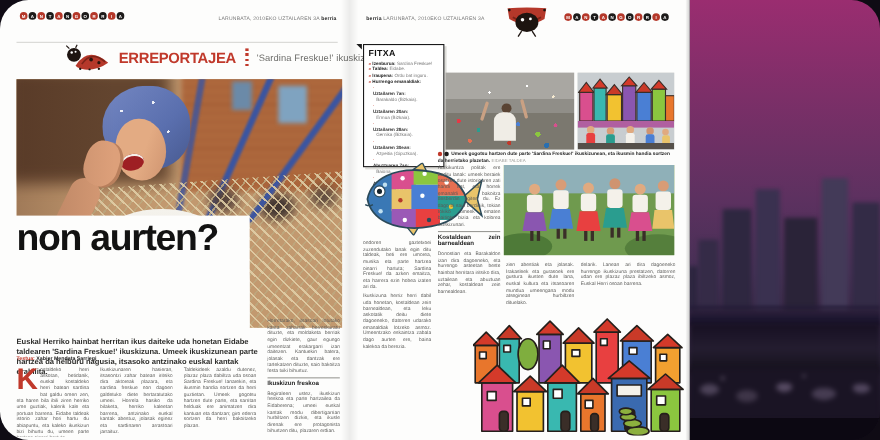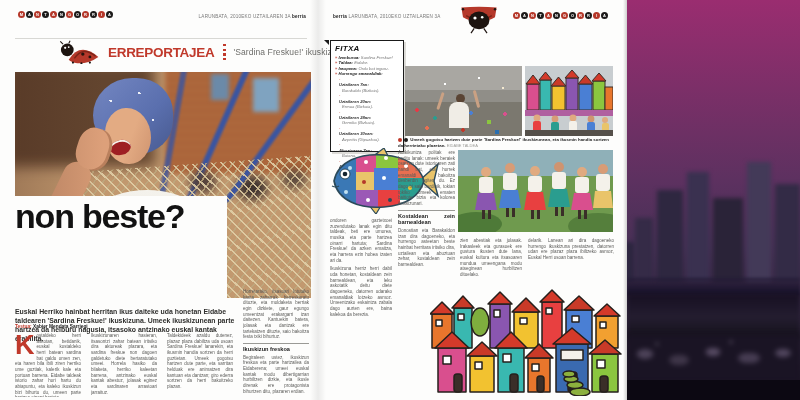--- a/index.html
+++ b/index.html
@@ -1,17 +1,17 @@
 <!DOCTYPE html>
 <html><head>
 <meta charset="utf-8">
 <style>
   html,body{margin:0;padding:0;}
   body{width:800px;height:400px;overflow:hidden;font-family:"Liberation Sans",sans-serif;background:#0f0b14;}
-  .stage{position:relative;width:800px;height:400px;overflow:hidden;}
+  .stage{position:relative;width:800px;height:400px;overflow:hidden;border-radius:26px;}
   
   .bg-right{position:absolute;left:627px;top:0;width:173px;height:400px;
     background:linear-gradient(180deg,#9a2d70 0%,#7c2f68 22%,#5d3160 45%,#463055 62%,#2c2238 82%,#150f1d 100%);}
   .bldg{position:absolute;filter:blur(2px);border-radius:1px;}
   .b1{left:8px;bottom:118px;width:18px;height:64px;background:#352b47;}
   .b2{left:30px;bottom:118px;width:26px;height:92px;background:#2e2740;}
   .b3{left:60px;bottom:118px;width:22px;height:110px;background:#3a3150;}
   .b4{left:86px;bottom:118px;width:30px;height:84px;background:#2a2338;}
   .b5{left:120px;bottom:118px;width:24px;height:120px;background:#433a58;}
   .b6{left:148px;bottom:118px;width:25px;height:98px;background:#332b46;}
@@ -102,21 +102,21 @@
   
   .bodytext{font-size:4.5px;line-height:1.26;color:#5a5a58;text-align:justify;overflow:hidden;}
   .lcol{position:absolute;top:333px;width:66px;height:64px;}
   .lc1{left:15px;} .lc2{left:91px;} .lc3{left:167px;}
   .lc4{left:243px;top:289px;height:108px;}
   .dropcap{float:left;font-size:27px;line-height:.82;font-weight:900;color:#c0392b;margin:1px 2px 0 0;}
   .subhead{font-size:5.6px;font-weight:900;color:#1a1a1a;line-height:1.15;margin:3px 0 2px 0;
     border-top:1px solid #9a9a96;padding-top:2.5px;}
   
   .fitxa{position:absolute;left:330px;top:40px;width:74px;height:112px;background:#fff;
-    border:1px solid #1a1a1a;box-shadow:2px 2px 0 #dddcd8;padding:3px 4px;box-sizing:border-box;font-style:italic;}
+    border:1px solid #1a1a1a;box-shadow:2px 2px 0 #dddcd8;padding:3px 4px;box-sizing:border-box;}
   .fitxa h2{margin:0 0 2px 0;font-size:8px;font-weight:900;color:#111;letter-spacing:.3px;}
   .f-item{font-size:4.2px;line-height:1.3;color:#777;}
   .f-item strong{color:#222;}
   .f-item::before{content:"» ";color:#c0392b;font-weight:bold;}
   .f-date{font-size:4.2px;line-height:1.3;color:#777;padding-left:4px;}
   .f-date::before{content:"· ";color:#c0392b;font-weight:bold;}
   .f-date strong{color:#333;display:block;}
   .f-date span{display:block;padding-left:3px;}
   .corner-mark{position:absolute;left:324px;top:40px;width:0;height:0;
     border-top:5px solid #1a1a1a;border-left:5px solid transparent;}
@@ -252,21 +252,21 @@
       <div class="mp-layer mp-torso"></div>
       <div class="mp-layer mp-arm"></div>
       <div class="mp-layer mp-scarf"></div>
       <div class="mp-layer mp-face"></div>
       <div class="mp-layer mp-mouth"></div>
       <div class="mp-layer mp-hand"></div>
       <div class="mp-layer mp-shade"></div>
     </div>
 
     <div class="headline-box">
-      <div class="hl">non beste?</div>
+      <div class="hl">non aurten?</div>
     </div>
 
     <p class="standfirst">Euskal Herriko hainbat herritan ikus daiteke uda honetan Eidabe taldearen 'Sardina Freskue!' ikuskizuna. Umeek ikuskizunean parte hartzea da helburu nagusia, itsasoko antzinako euskal kantak erabilita.</p>
     <div class="byline">
       <span class="lbl">Testua:</span>
       <b>Xabier Mendata Sarriegi</b>
     </div>
 
     <div class="lcol lc1 bodytext">
       <span class="dropcap">K</span><span>ostaldeko herri askotan, betidanik, euskal kostaldeko herri batean sardina bat galdu omen zen, eta haren bila ibili ziren herriko ume guztiak, kalerik kale eta portuan barrena. Eidabe taldeak istorio zahar hori hartu du abiapuntu, eta kaleko ikuskizun bizi bihurtu du, umeen parte hartzea oinarri hartuta.</span>

